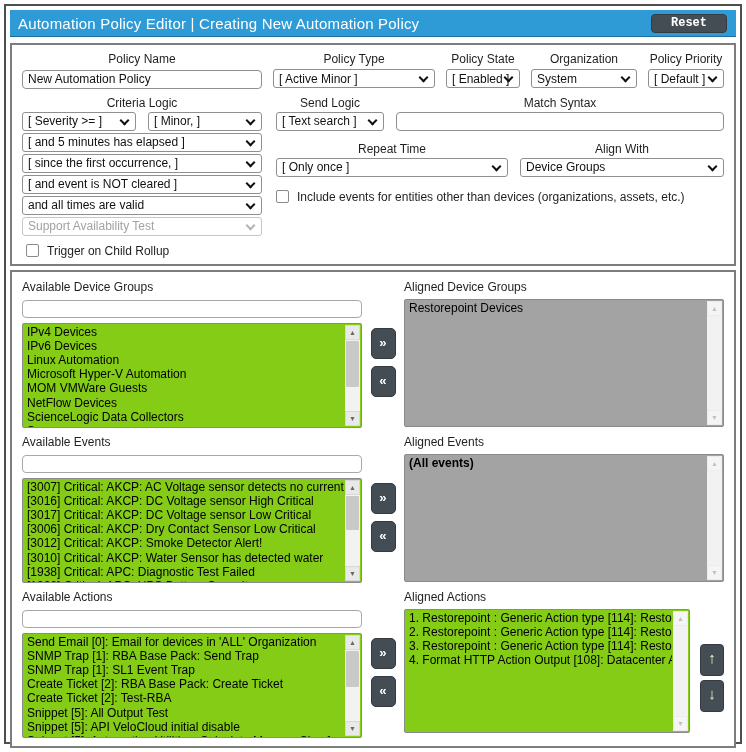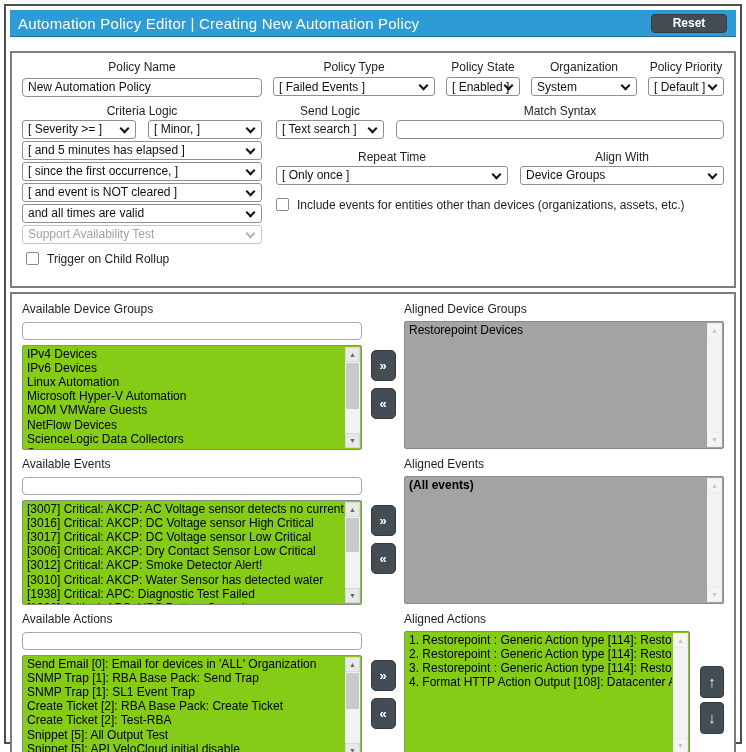--- a/index.html
+++ b/index.html
@@ -2,25 +2,25 @@
 <html><head>
 <meta charset="utf-8">
 <style>
   * { box-sizing: border-box; margin: 0; padding: 0; }
   html,body { width:746px; height:752px; background:#fff; font-family:"Liberation Sans", sans-serif; overflow:hidden; }
   .window { margin:4px; height:740px; border:2px solid #4e4e4e; background:#fff; padding:4px; }
 
   
   .titlebar { height:27px; background:#2e9bd6; border-bottom:1px solid #1d6f9e; display:flex; align-items:center; justify-content:space-between; padding:0 9px 0 8px; }
   .titlebar .title { color:#fff; font-size:15px; letter-spacing:.2px; }
-  .btn-dark { background:#454d54; color:#fff; border:1px solid #343a40; border-radius:4px; font-size:12px; font-weight:bold; font-family:Liberation Sans, sans-serif; cursor:pointer; }
+  .btn-dark { background:#454d54; color:#fff; border:1px solid #343a40; border-radius:4px; font-size:12px; font-weight:bold; font-family:Liberation Mono, monospace; cursor:pointer; }
   .reset-btn { width:76px; height:19px; }
 
   .panel { border:2px solid #7d7d7d; background:#fff; }
-  .form-panel { margin-top:14px; padding:7px 10px 20px 10px; }
+  .form-panel { margin-top:6px; padding:7px 10px 6px 10px; }
   .lists-panel { margin-top:4px; padding:6px 10px 8px 10px; }
   .save-bar { margin-top:4px; height:27px; display:flex; align-items:center; justify-content:center; }
 
   .lbl { font-size:12px; color:#1f1f1f; text-align:center; display:block; }
   .lbl-left { text-align:left; }
 
   
   .tinput { width:100%; height:19px; border:1px solid #8f8f8f; border-radius:4px; font-size:12px; font-family:"Liberation Sans",sans-serif; padding:0 5px; color:#111; background:#fff; }
   .search { height:18px; border-color:#a8a8a8; }
   .fsel { position:relative; height:19px; background:#fff; border:1px solid #8f8f8f; border-radius:3px; font-size:12px; color:#111; display:flex; align-items:center; padding:0 20px 0 5px; white-space:nowrap; overflow:hidden; cursor:default; }
@@ -96,21 +96,21 @@
 
   <div class="panel form-panel">
     <div class="row1">
       <div class="field f-name">
         <span class="lbl">Policy Name</span>
         <input class="tinput" value="New Automation Policy" style="">
       </div>
       <div class="field f-type">
         <span class="lbl">Policy Type</span>
         <div class="fsel">
-            <span>[ Failed Events ]</span>
+            <span>[ Active Minor ]</span>
             <span class="chev"></span>
           </div>
       </div>
       <div class="field f-state">
         <span class="lbl">Policy State</span>
         <div class="fsel">
             <span>[ Enabled ]</span>
             <span class="chev"></span>
           </div>
       </div>

